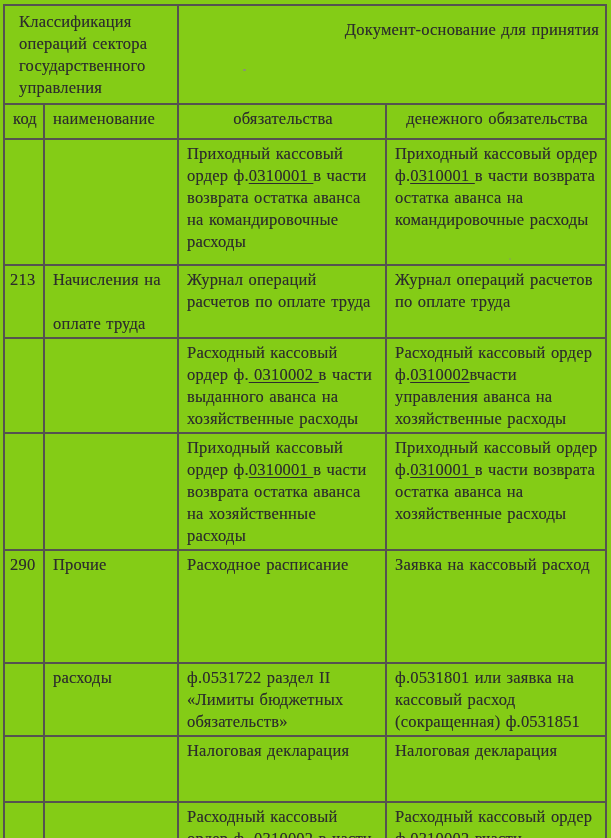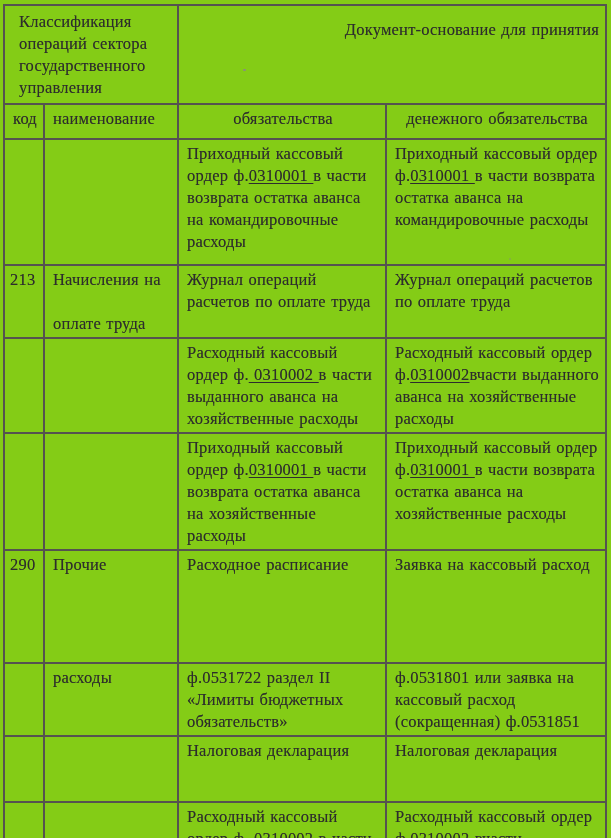--- a/index.html
+++ b/index.html
@@ -85,21 +85,21 @@
         <tr>
           <td class="cell-code"><span>213</span></td>
           <td class="cell-name"><span>Начисления на</span><br><br><span>оплате труда</span></td>
           <td class="cell-obligation"><span>Журнал операций расчетов по оплате труда</span></td>
           <td class="cell-monetary"><span>Журнал операций расчетов по оплате труда</span></td>
         </tr>
         <tr>
           <td class="cell-code"></td>
           <td class="cell-name"></td>
           <td class="cell-obligation"><span>Расходный кассовый ордер ф.</span><span class="u"> 0310002 </span><span>в части выданного аванса на хозяйственные расходы</span></td>
-          <td class="cell-monetary"><span>Расходный кассовый ордер ф.</span><span class="u">0310002</span><span>вчасти выданного аванса на хозяйственные расходы</span></td>
+          <td class="cell-monetary"><span>Расходный кассовый ордер ф.</span><span class="u">0310002</span><span>вчасти управления аванса на хозяйственные расходы</span></td>
         </tr>
         <tr>
           <td class="cell-code"></td>
           <td class="cell-name"></td>
           <td class="cell-obligation"><span>Приходный кассовый ордер ф.</span><span class="u">0310001 </span><span>в части возврата остатка аванса на хозяйственные расходы</span></td>
           <td class="cell-monetary"><span>Приходный кассовый ордер ф.</span><span class="u">0310001 </span><span>в части возврата остатка аванса на хозяйственные расходы</span></td>
         </tr>
         <tr>
           <td class="cell-code"><span>290</span></td>
           <td class="cell-name"><span>Прочие</span></td>

